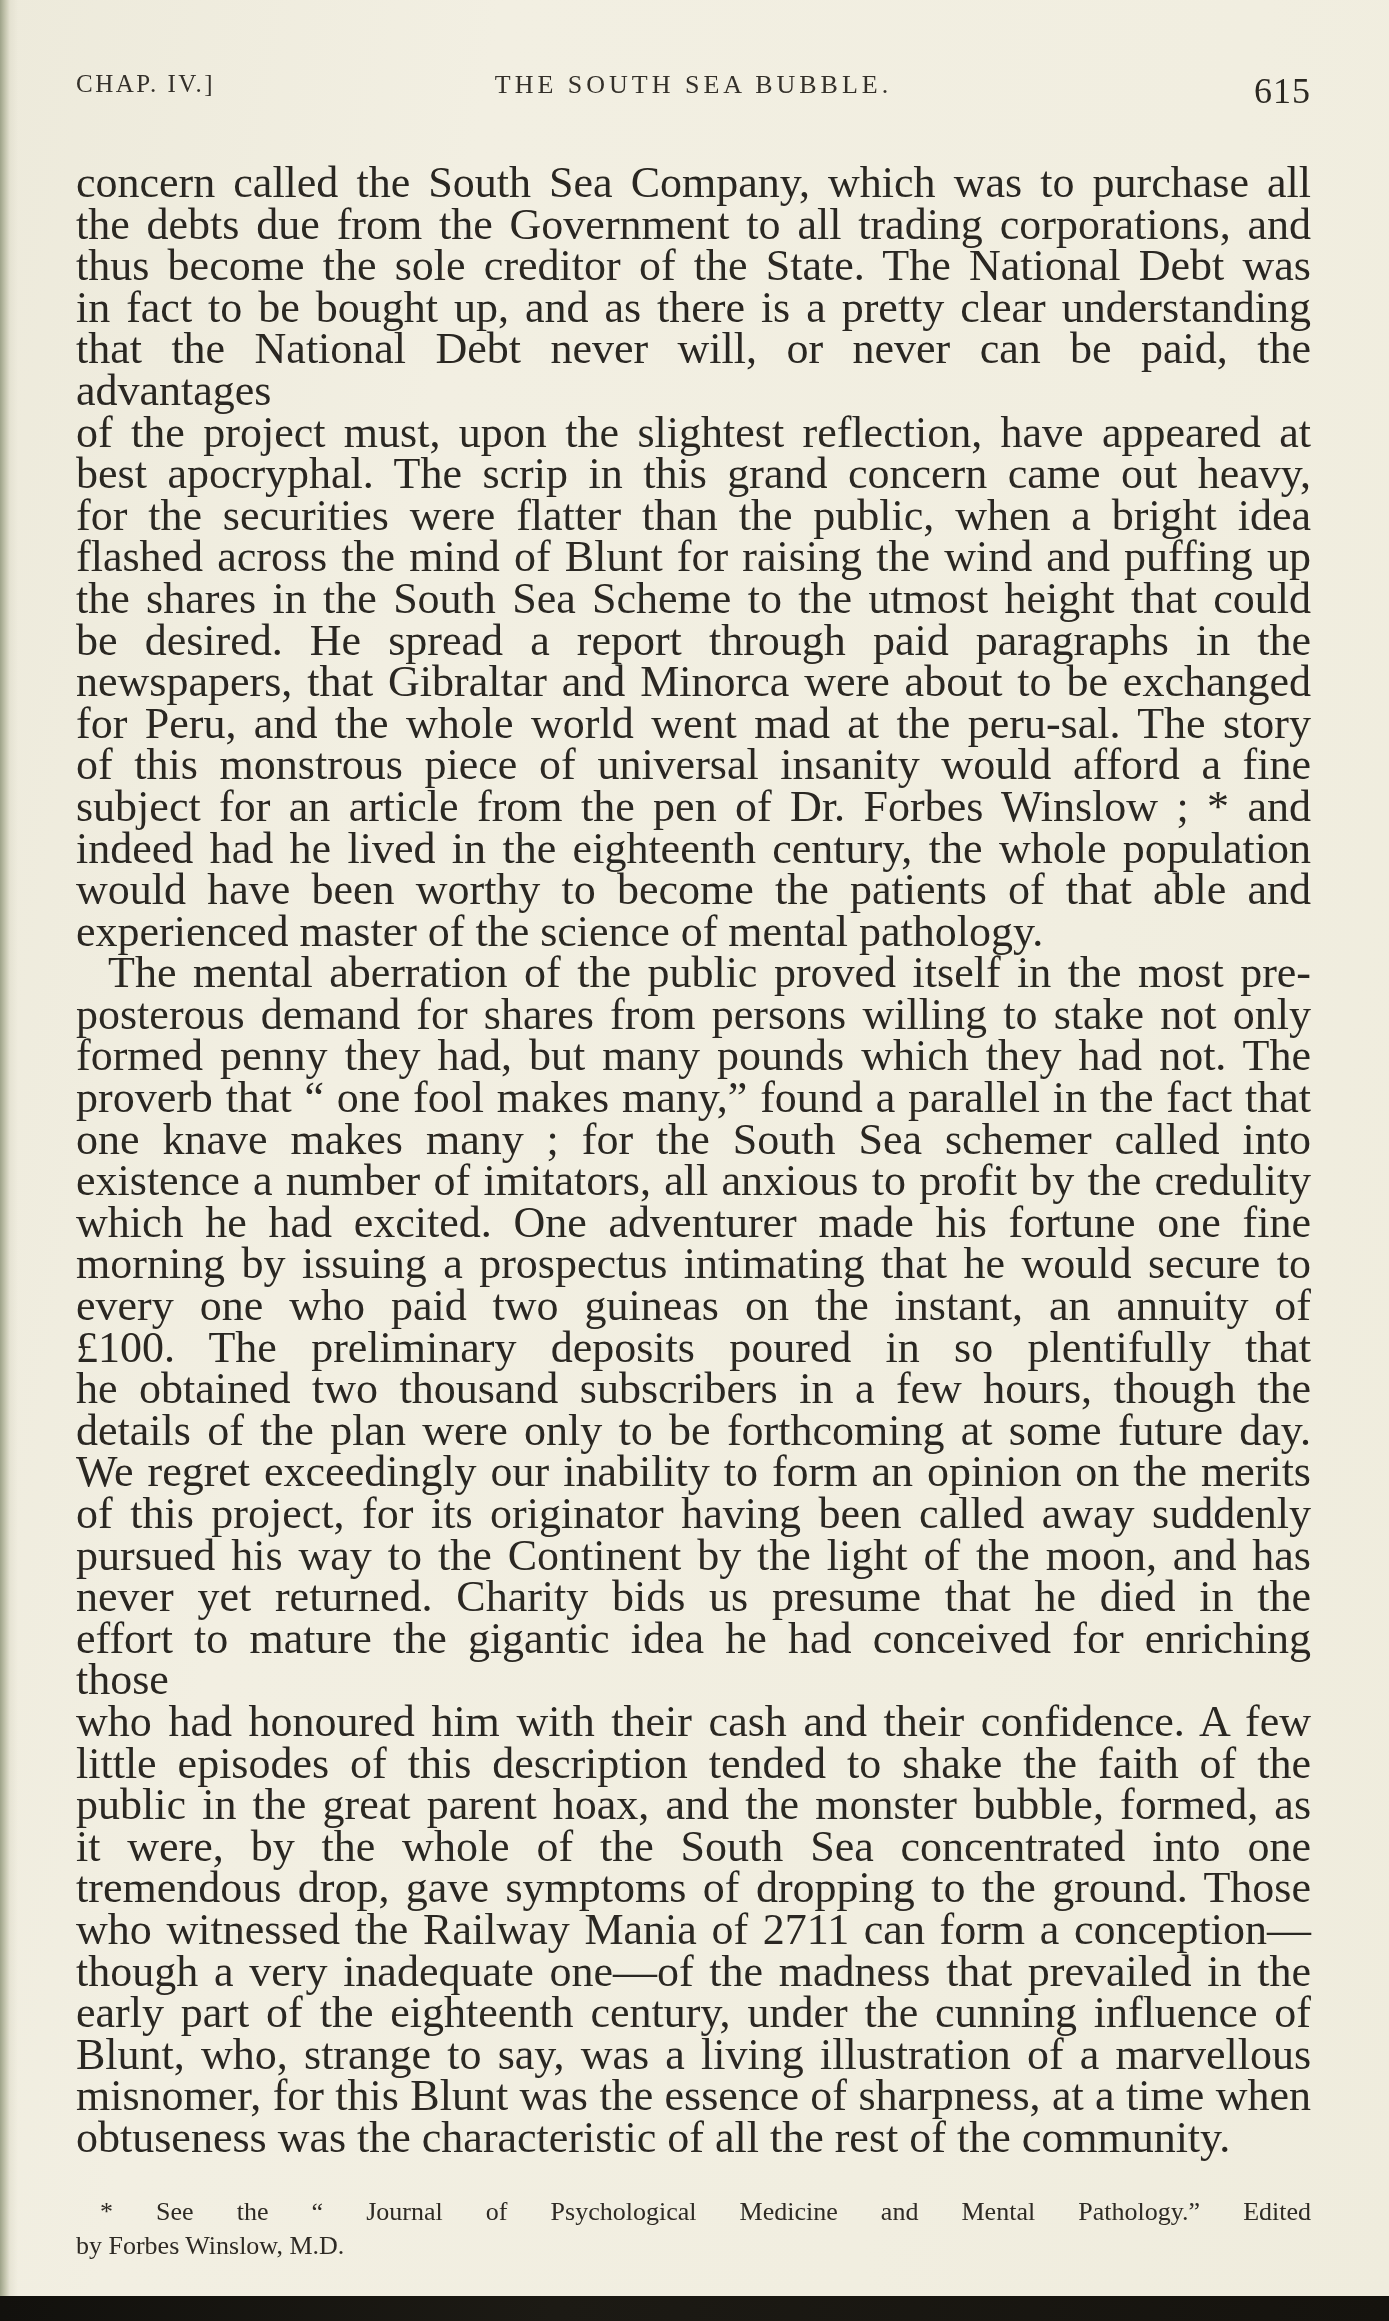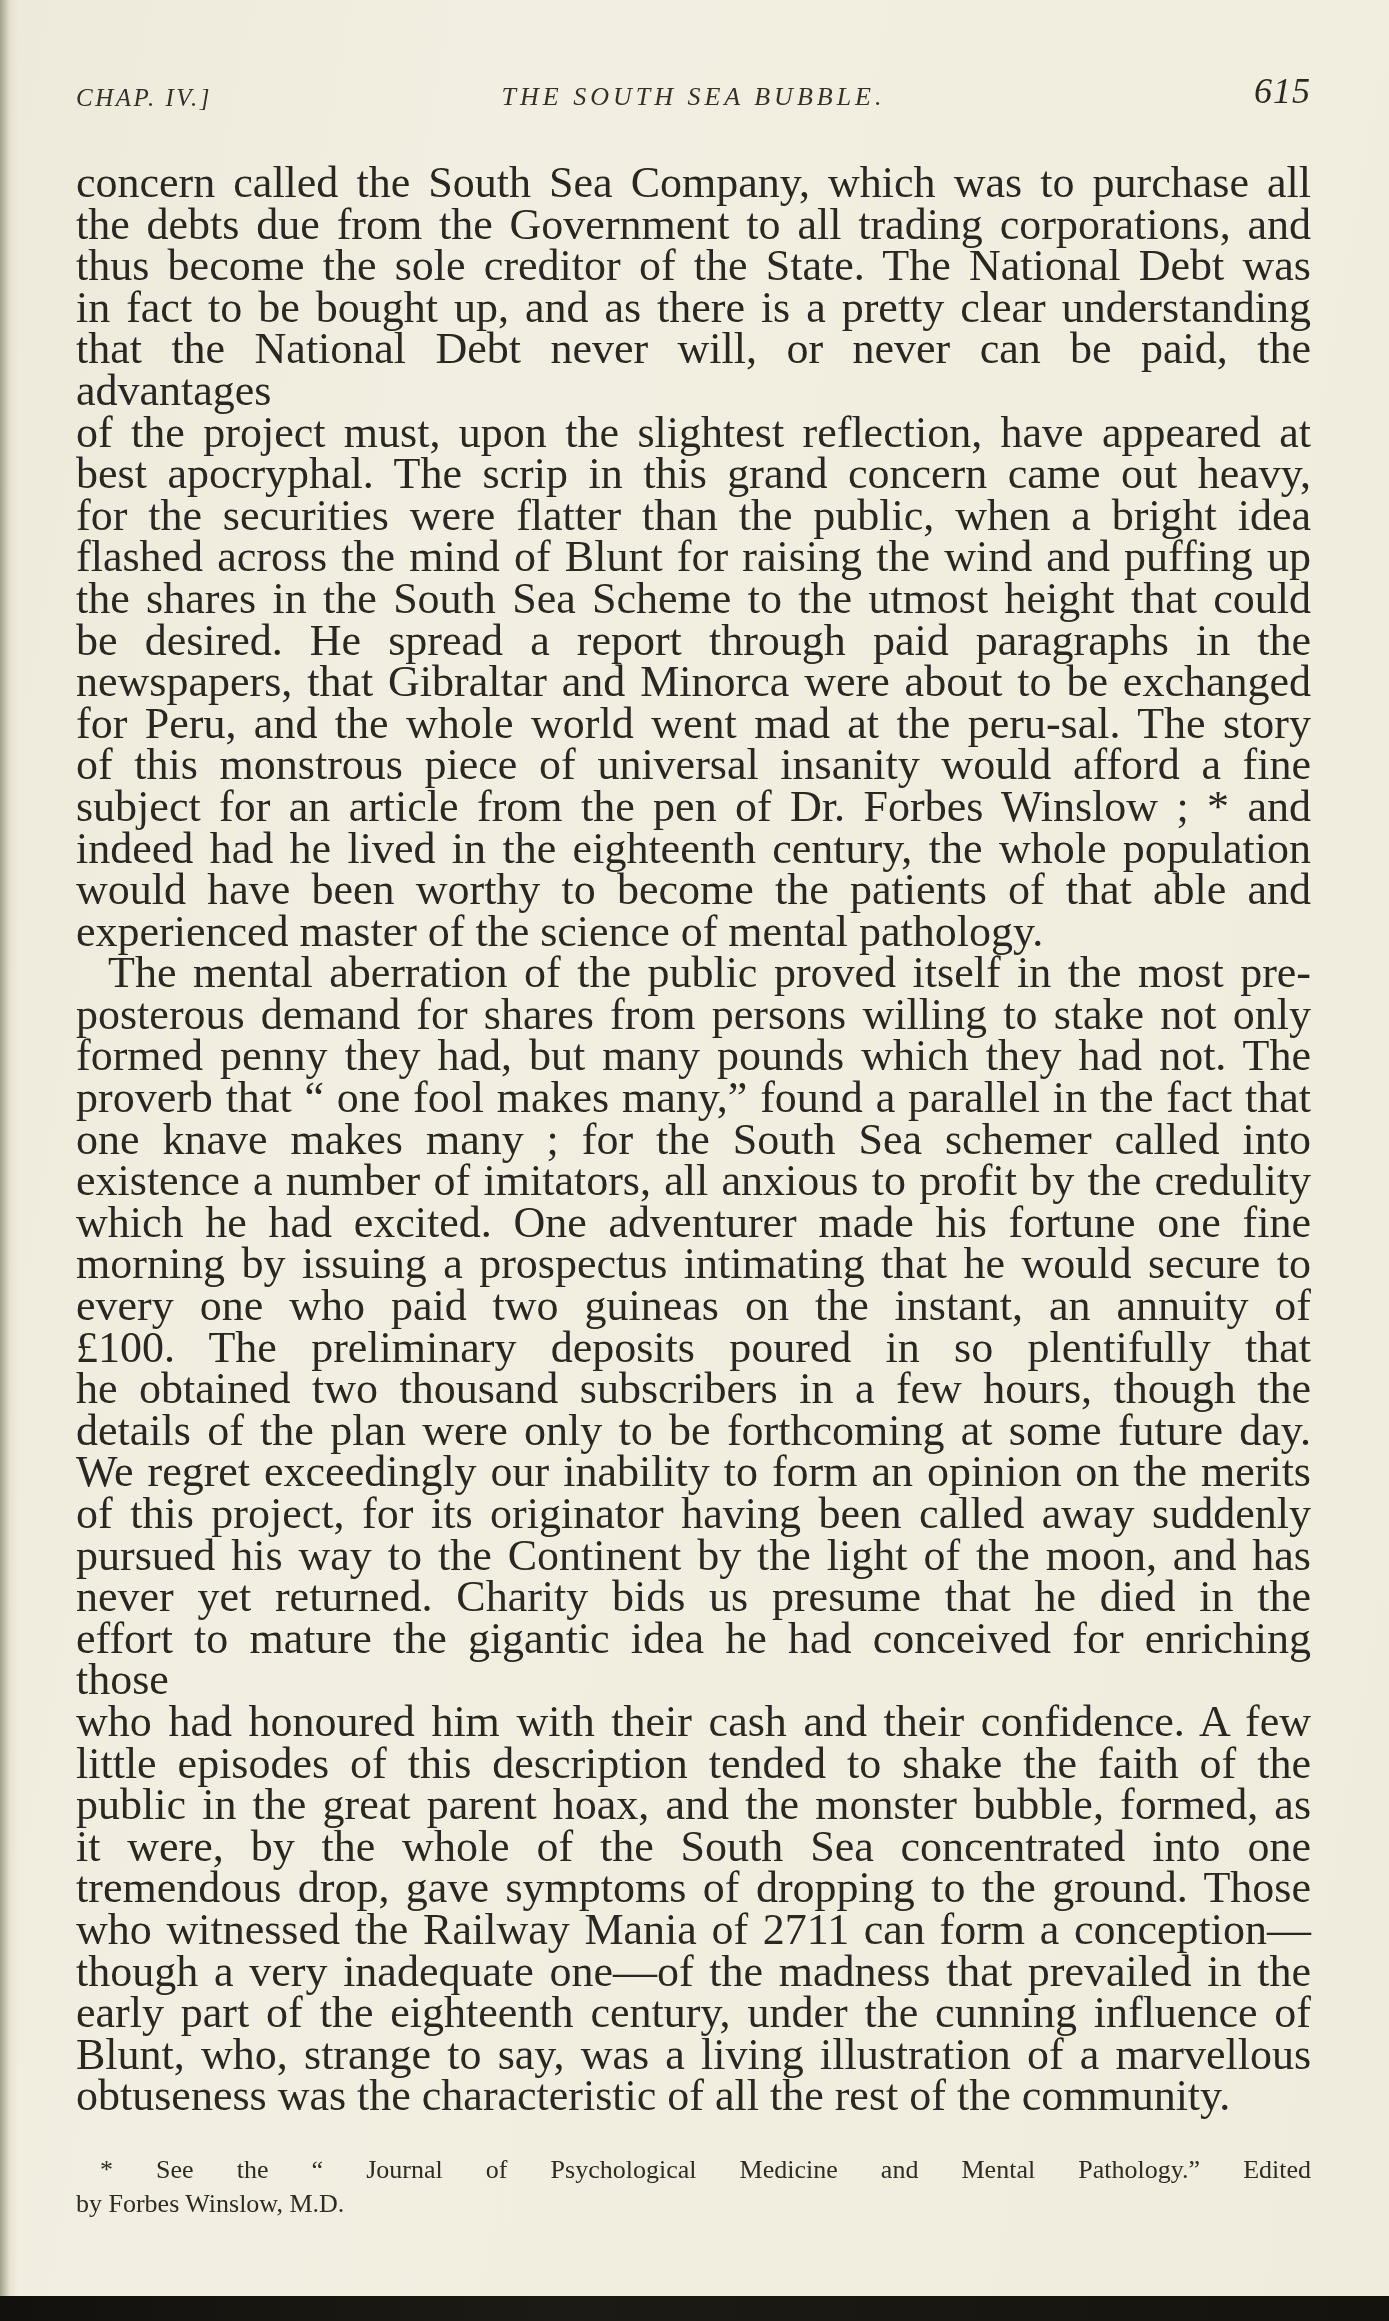--- a/index.html
+++ b/index.html
@@ -18,21 +18,21 @@
   .left-edge {
     position: absolute; left: 0; top: 0; bottom: 0; width: 18px;
     background: linear-gradient(to right, #9ea389 0px, #c3c4ad 5px, rgba(217,215,197,0.45) 10px, rgba(217,215,197,0) 18px);
   }
   .bottom-edge {
     position: absolute; left: 0; right: 0; bottom: 0; height: 25px;
     background: linear-gradient(to right, #12110d, #1c1a14 40%, #15130e);
   }
   .content { position: absolute; left: 76px; right: 78px; top: 70px; }
 
-  .header { display: flex; align-items: flex-end; font-style: italic; }
+  .header { display: flex; align-items: flex-start; }
   .chapter {
     width: 24%; font-size: 25px; letter-spacing: 2.5px; color: #34302a;
   }
   .title {
     flex: 1; text-align: center; font-size: 26px; letter-spacing: 4px; color: #34302a;
   }
   .pagenum {
     width: 24%; text-align: right; font-size: 36px; letter-spacing: 1px; color: #2c2922;
   }
 
@@ -102,20 +102,21 @@
           <div class="line">effort to mature the gigantic idea he had conceived for enriching those</div>
           <div class="line">who had honoured him with their cash and their confidence. A few</div>
           <div class="line">little episodes of this description tended to shake the faith of the</div>
           <div class="line">public in the great parent hoax, and the monster bubble, formed, as</div>
           <div class="line">it were, by the whole of the South Sea concentrated into one</div>
           <div class="line">tremendous drop, gave symptoms of dropping to the ground. Those</div>
           <div class="line">who witnessed the Railway Mania of 2711 can form a conception—</div>
           <div class="line">though a very inadequate one—of the madness that prevailed in the</div>
           <div class="line">early part of the eighteenth century, under the cunning influence of</div>
           <div class="line">Blunt, who, strange to say, was a living illustration of a marvellous</div>
+          <div class="line">misnomer, for this Blunt was the essence of sharpness, at a time when</div>
           <div class="line last">obtuseness was the characteristic of all the rest of the community.</div>
         </div>
     </div>
 
     <div class="footnote">
         <div class="line">* See the “ Journal of Psychological Medicine and Mental Pathology.” Edited</div>
         <div class="line last">by Forbes Winslow, M.D.</div>
       </div>
   </div>
 

